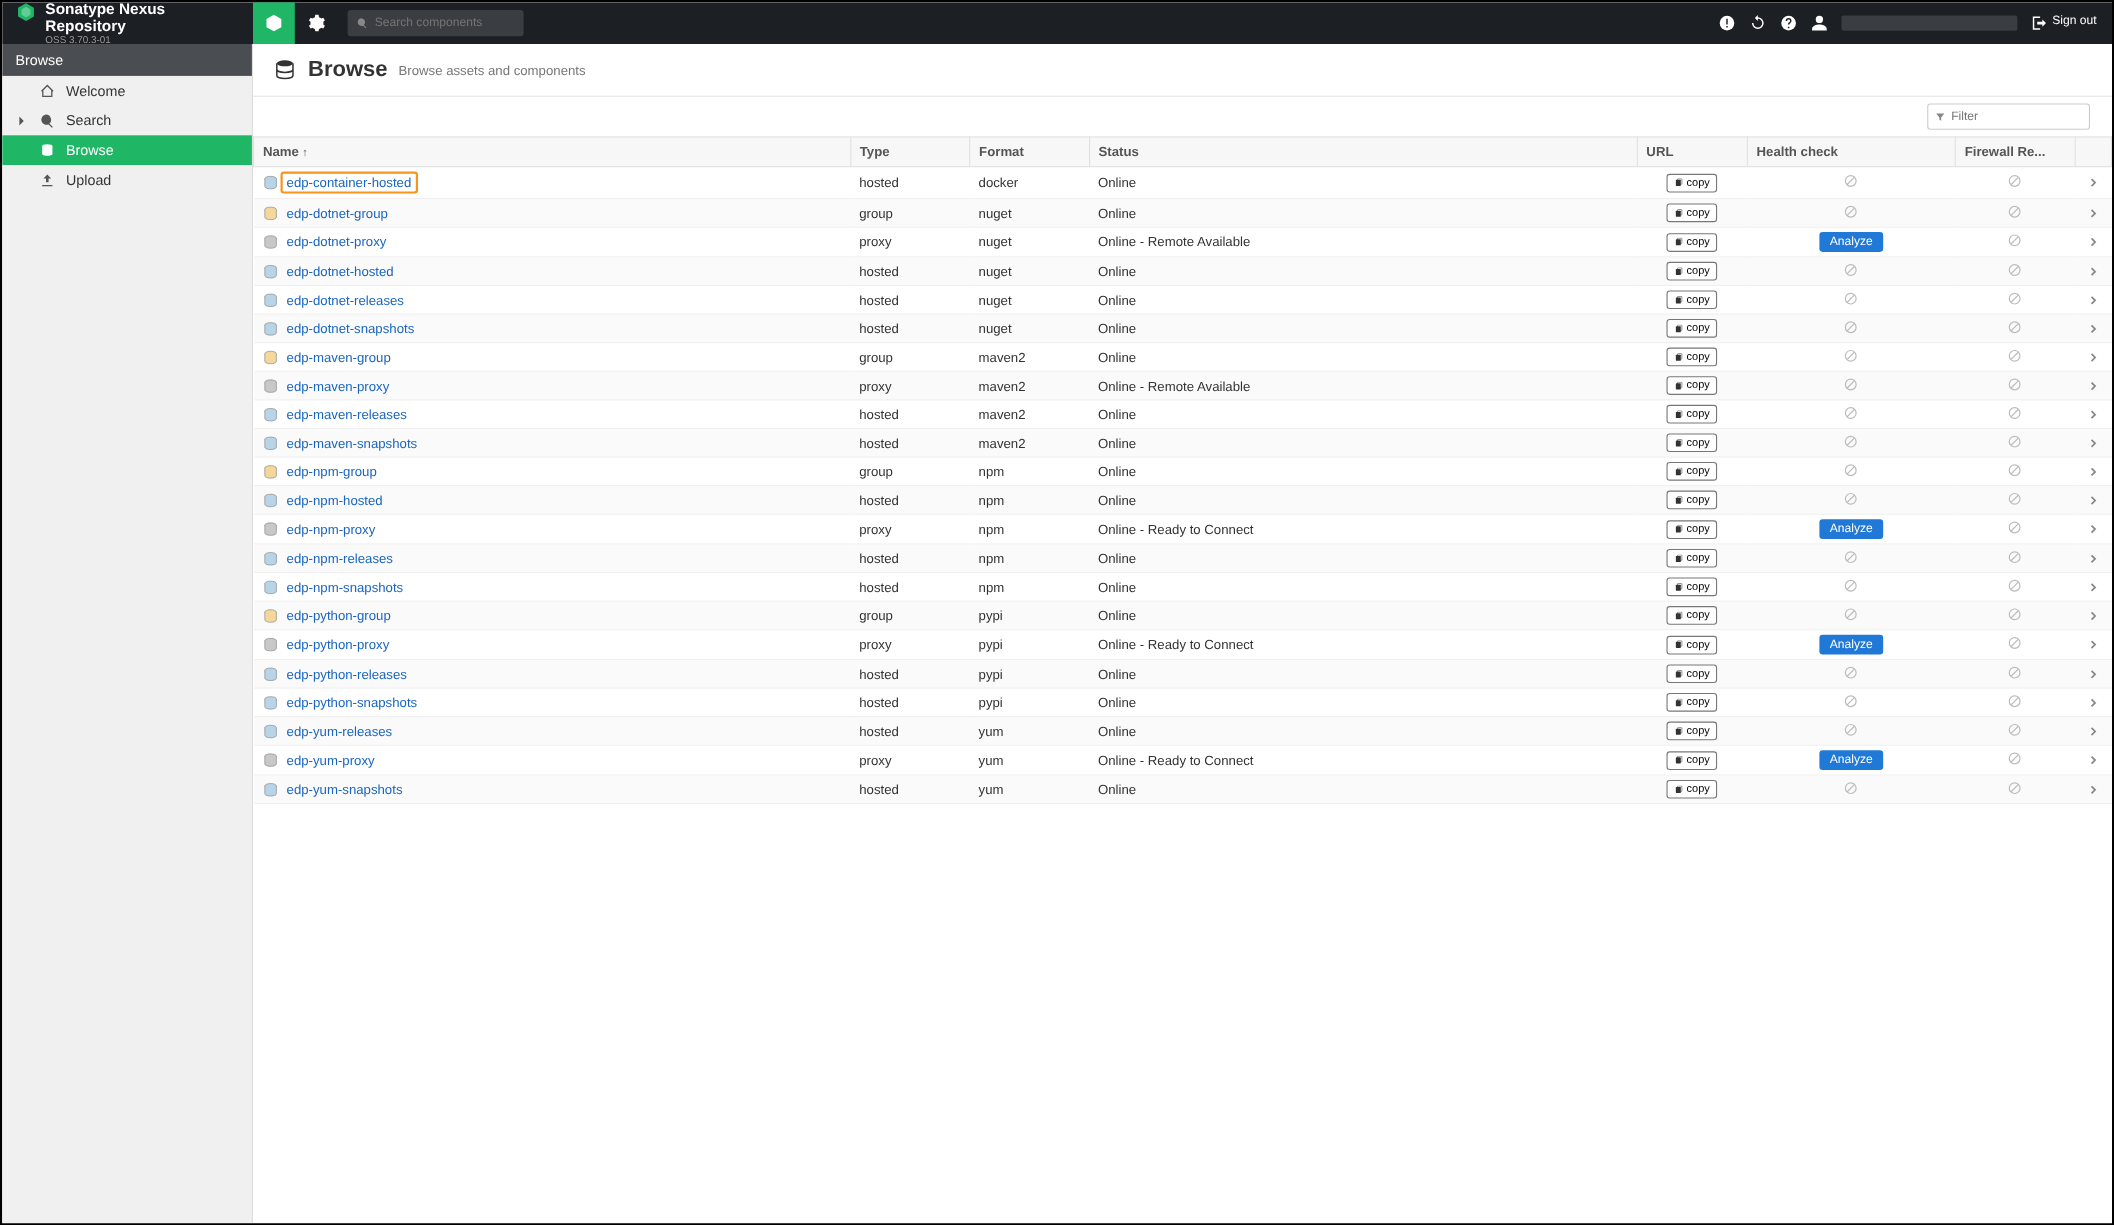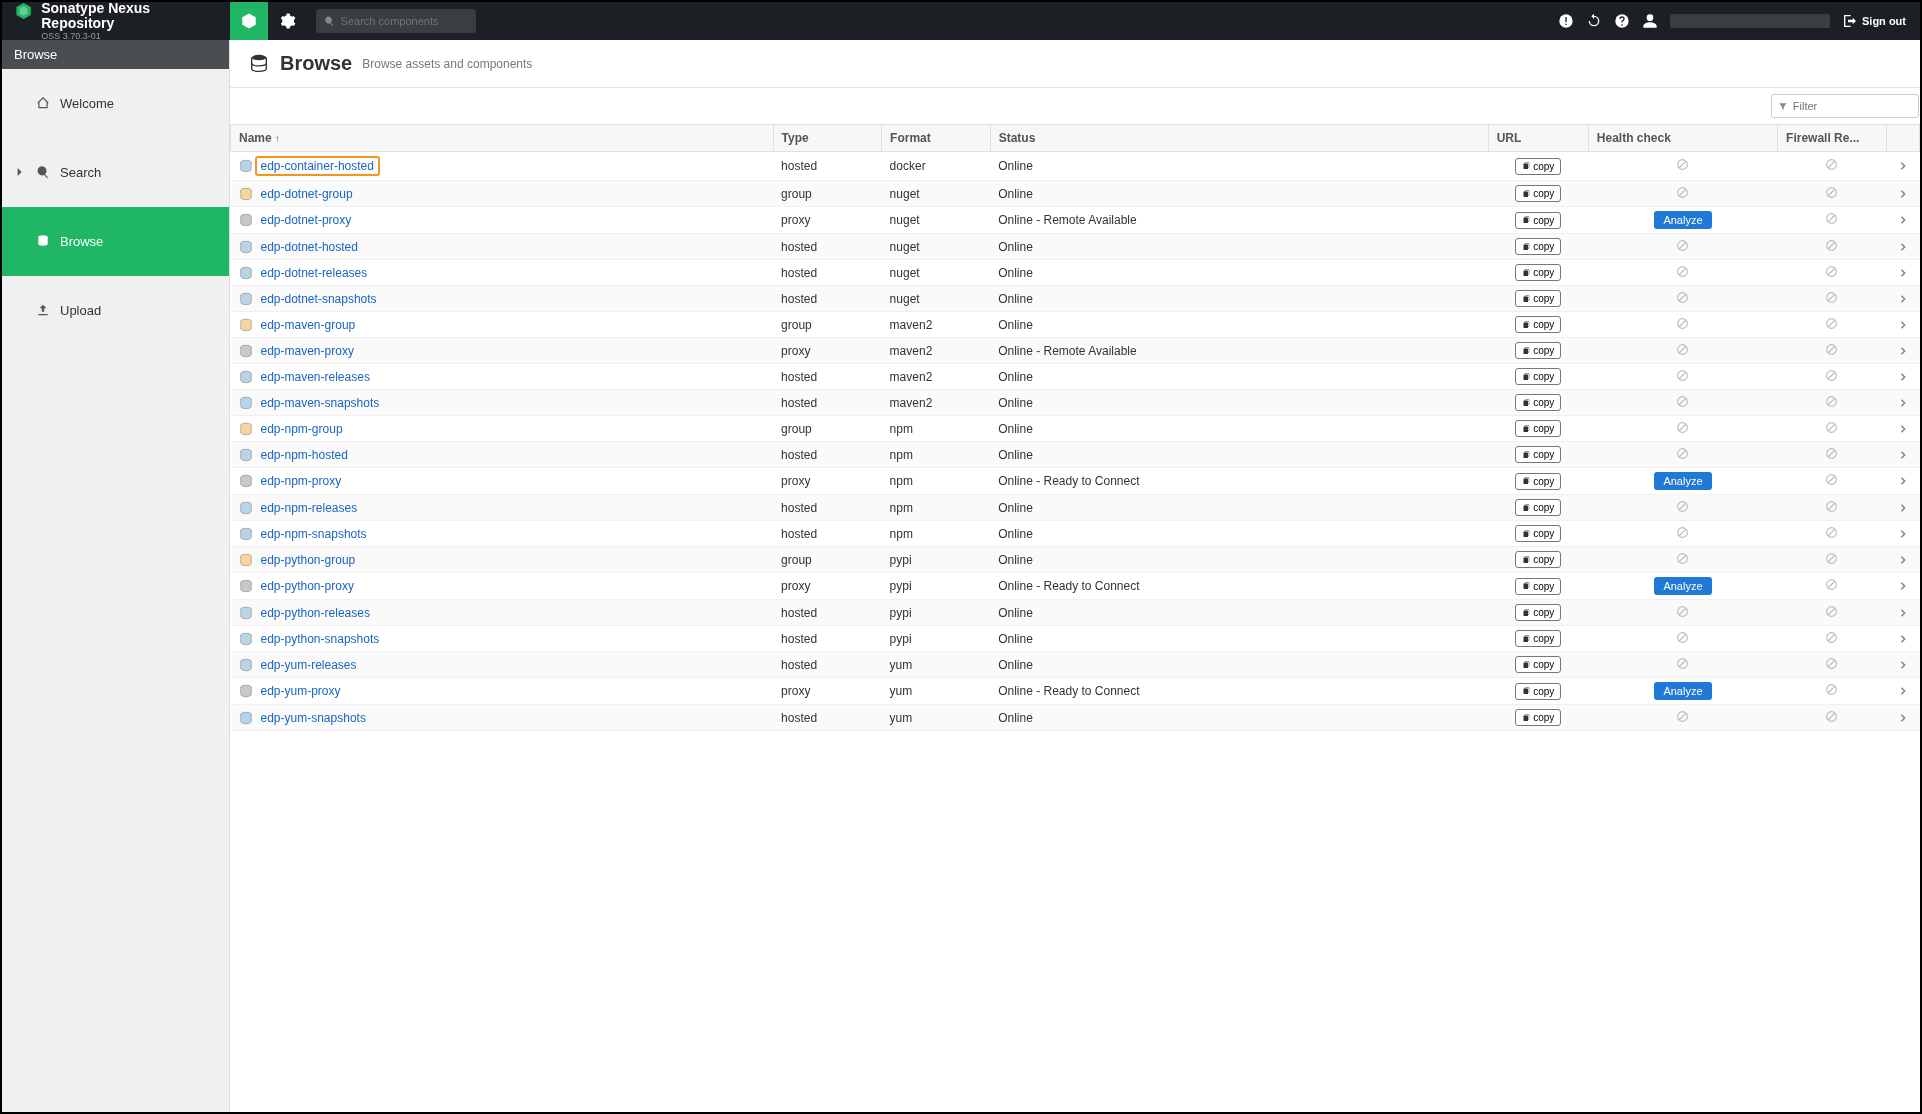--- a/index.html
+++ b/index.html
@@ -11,34 +11,34 @@
 .logo-sub{font-size:9px;color:#999}
 .nav-btn{width:38px;height:38px;display:flex;align-items:center;justify-content:center;cursor:pointer}
 .nav-btn.active{background:#1fb666}
 .nav-btn svg{width:18px;height:18px;fill:#fff}
 .search-box{margin-left:10px;background:#3a3d41;border-radius:3px;height:24px;display:flex;align-items:center;padding:4px 8px;width:160px}
 .search-box svg{width:12px;height:12px;fill:#888}
 .search-box input{background:transparent;border:none;outline:none;color:#ccc;font-size:11px;margin-left:6px;width:100%}
 .header-right{margin-left:auto;display:flex;align-items:center;gap:12px;padding-right:14px}
 .header-right svg{width:16px;height:16px;fill:#fff}
 .user-blur{width:160px;height:14px;background:#3a3d41;border-radius:2px}
-.signout{display:flex;align-items:center;gap:4px;font-size:11px;font-weight:700;cursor:pointer}
+.signout{display:flex;align-items:flex-start;gap:4px;font-size:11px;font-weight:400;cursor:pointer}
 .main{display:flex;height:calc(100% - 38px)}
 .sidebar{width:228px;background:#f0f0f0;border-right:1px solid #ddd}
 .sidebar-header{background:#4a4d51;color:#fff;padding:7px 12px;font-size:13px}
-.sidebar-item{display:flex;align-items:flex-start;gap:10px;padding:27px 14px;font-size:13px;color:#333;cursor:pointer}
+.sidebar-item{display:flex;align-items:center;gap:10px;padding:6px 14px;font-size:13px;color:#333;cursor:pointer}
 .sidebar-item.active{background:#1fb666;color:#fff}
 .sidebar-item svg{width:14px;height:14px}
 .sidebar-item .chev{width:8px;margin-right:2px}
 .content{flex:1;background:#fff;display:flex;flex-direction:column}
 .page-header{padding:12px 18px;border-bottom:1px solid #e5e5e5;display:flex;align-items:center;gap:10px}
 .page-header svg{width:22px;height:22px}
 .page-title{font-size:20px;font-weight:600;color:#333}
 .page-sub{font-size:12px;color:#777}
-.filter-row{display:flex;justify-content:flex-end;padding:6px 1px}
+.filter-row{display:flex;justify-content:flex-end;padding:6px 20px}
 .filter-box{border:1px solid #ccc;border-radius:3px;height:24px;display:flex;align-items:center;padding:0 6px;width:148px}
 .filter-box svg{width:11px;height:11px;fill:#888}
 .filter-box input{border:none;outline:none;font-size:11px;margin-left:5px;width:100%}
 .table{width:100%;border-collapse:collapse;font-size:12px;color:#333}
 .table th{background:#f7f7f7;border:1px solid #e0e0e0;text-align:left;padding:6px 8px;font-weight:600;color:#555}
 .table td{border-bottom:1px solid #f0f0f0;padding:4px 8px;height:24px}
 .table tr:nth-child(even) td{background:#fafafa}
 .col-name{width:390px}
 .col-type{width:78px}
 .col-format{width:78px}

